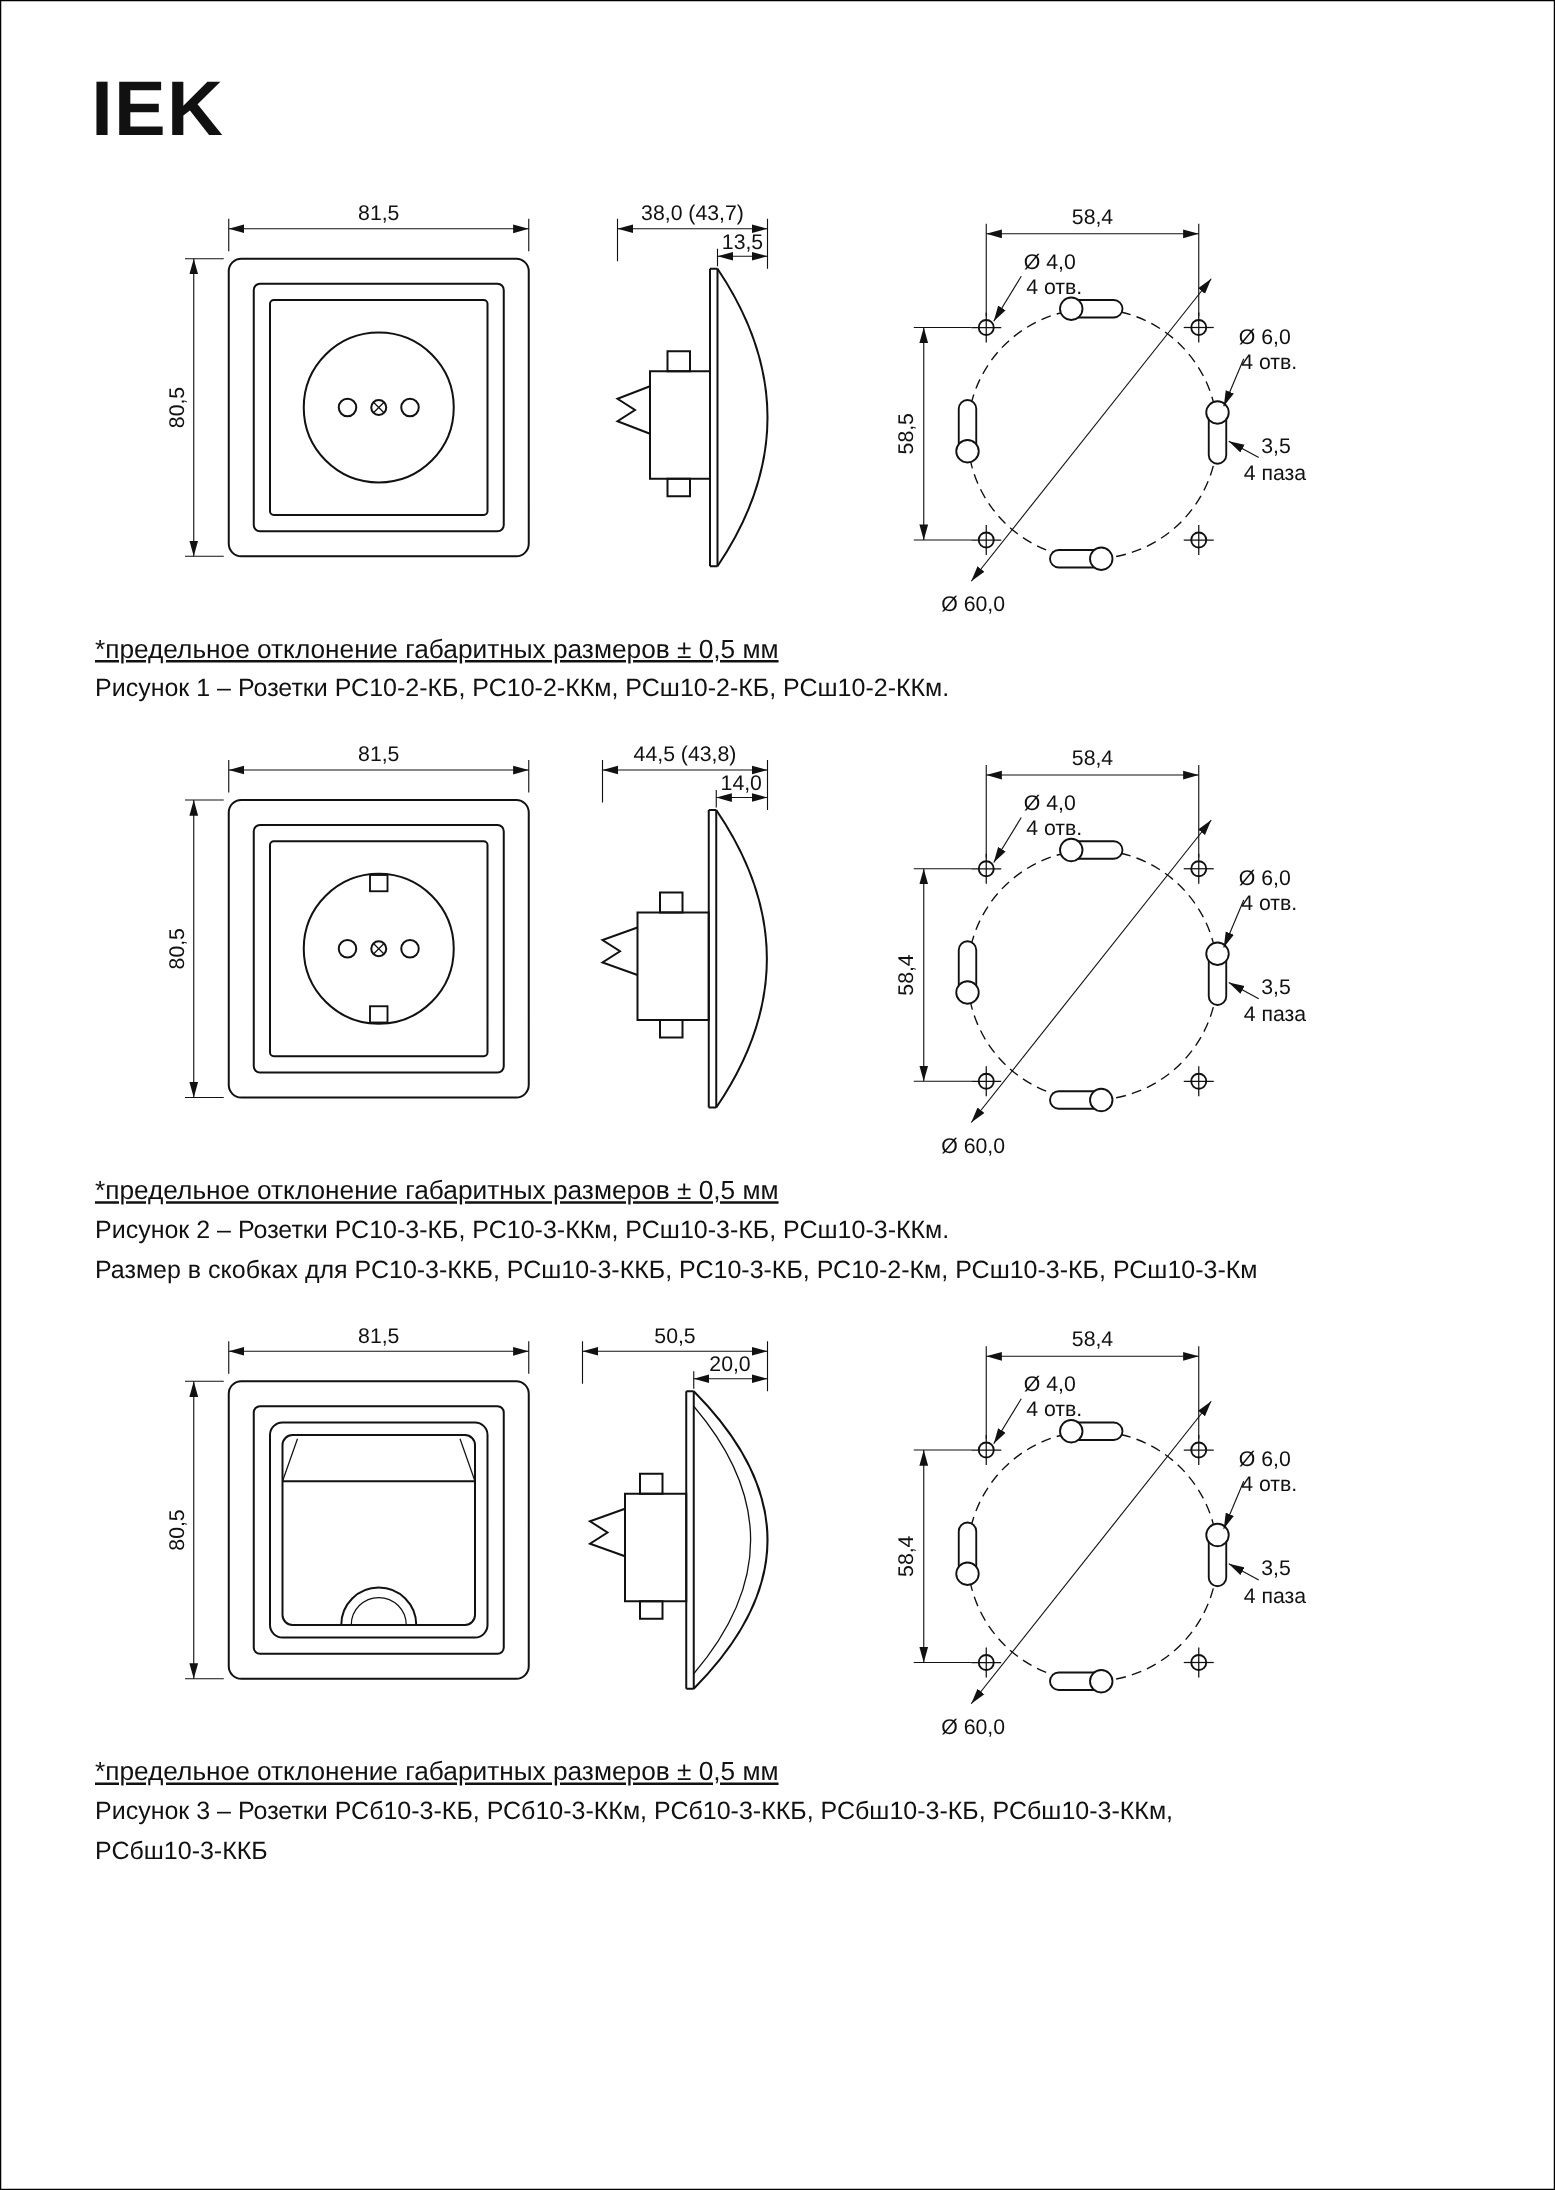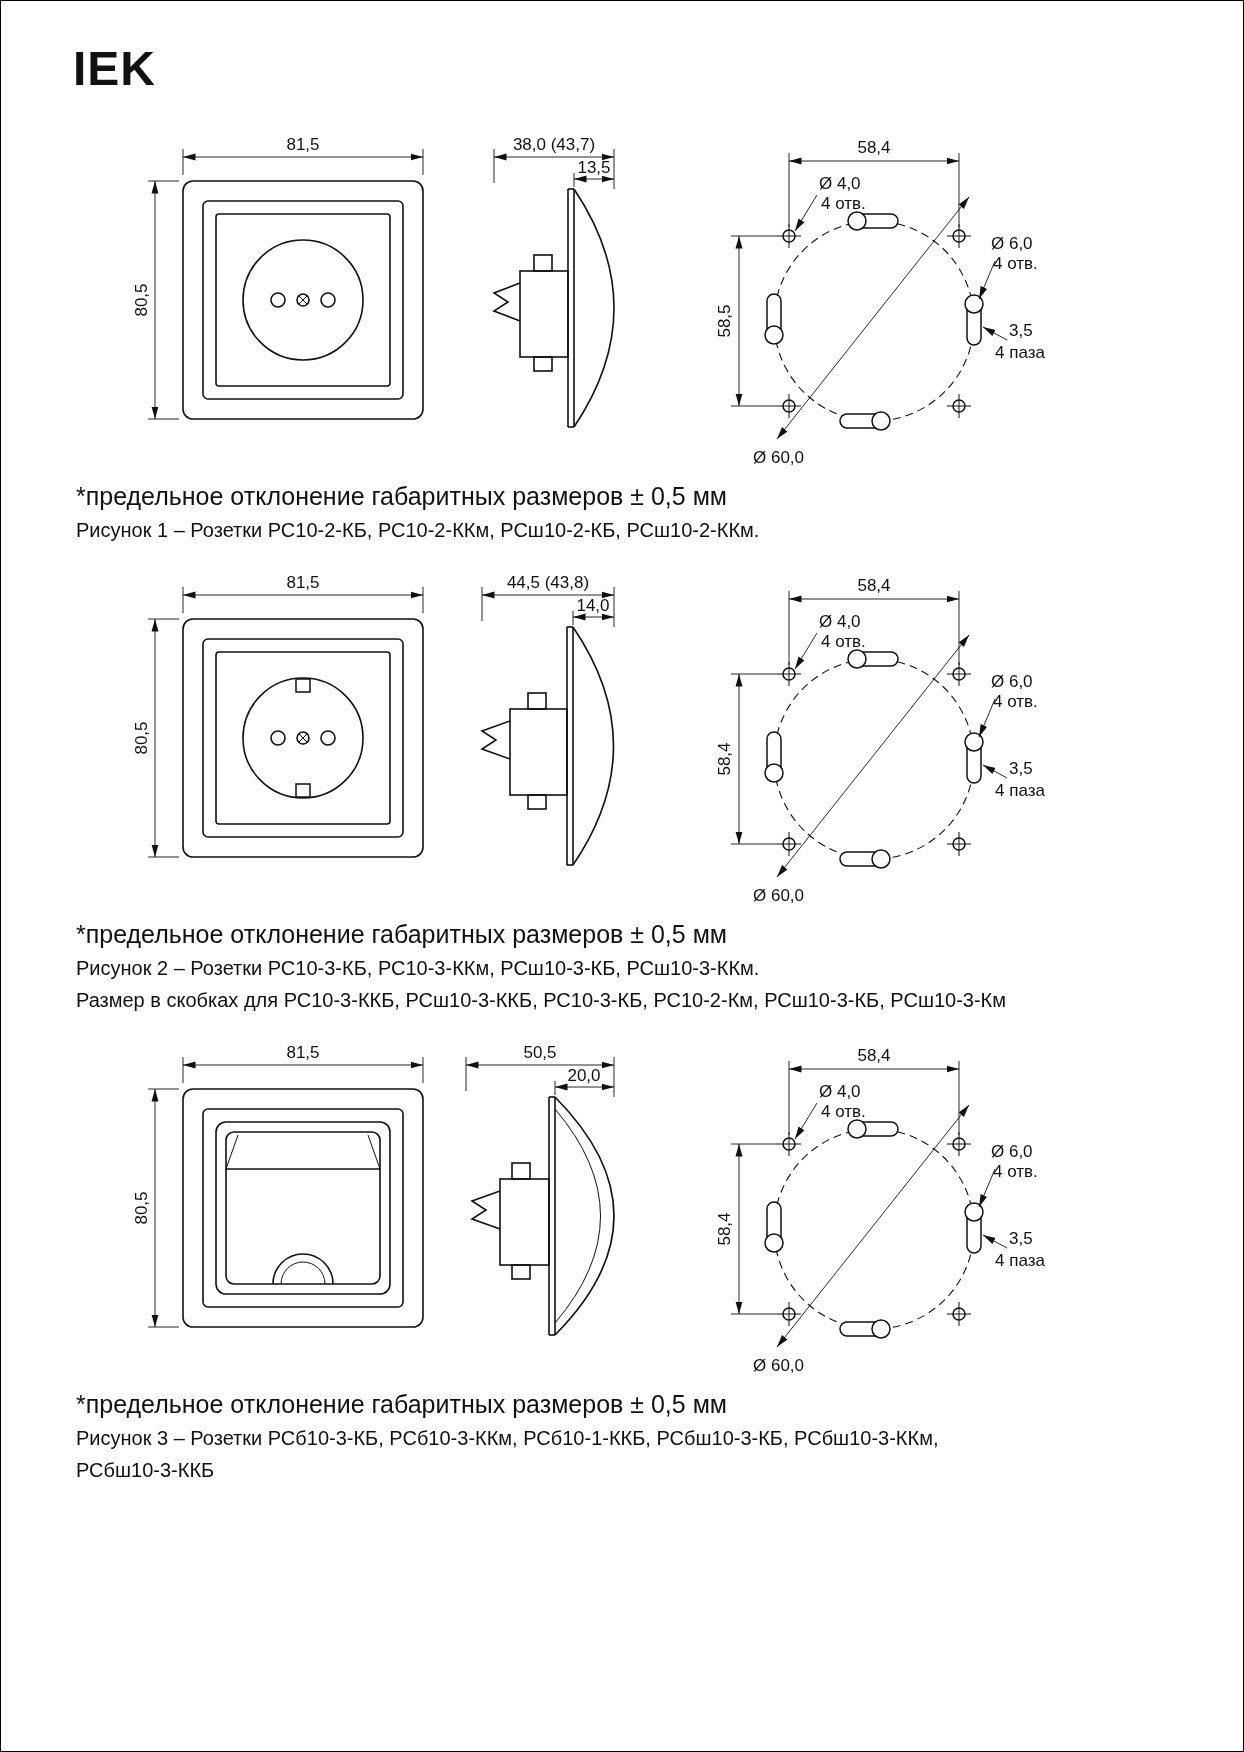--- a/index.html
+++ b/index.html
@@ -2,32 +2,32 @@
 <html><head>
 <meta charset="utf-8">
 <style>
   html,body{margin:0;padding:0;background:#e8e8e8;}
   .page{
     width:1244px;height:1752px;margin:0 auto;background:#fff;
     box-sizing:border-box;border:1px solid #000;position:relative;
     font-family:"Liberation Sans",sans-serif;color:#111;overflow:hidden;
   }
   .logo{
-    margin:44px 0 0 72px;
-    font-size:48px;font-weight:800;letter-spacing:1px;line-height:1;
+    margin:56px 0 0 72px;
+    font-size:62px;font-weight:800;letter-spacing:1px;line-height:1;
     font-family:"Liberation Sans",sans-serif;
   }
   .figure{margin-top:26px;}
   .figure.first{margin-top:38px;}
   .row{white-space:nowrap;padding-left:32px;}
   .row svg{vertical-align:top;}
   svg.front{margin-left:95px;}
   svg.side{margin-left:22px;}
   svg.mount{margin-left:30px;}
-  .note{margin:6px 12px 2px 75px;font-size:25px;}
+  .note{margin:6px 12px 2px 75px;font-size:21px;text-decoration:underline;}
   .cap{margin:6px 0 0 75px;font-size:20px;line-height:1.3;}
   
   .s{fill:none;stroke:#111;stroke-width:1.6;}
   .sf{fill:#fff;stroke:#111;stroke-width:1.5;}
   .thin{stroke:#111;stroke-width:1;fill:none;}
   .ext{stroke:#111;stroke-width:0.9;}
   .dim{stroke:#111;stroke-width:0.9;}
   .dash{fill:none;stroke:#111;stroke-width:1.1;stroke-dasharray:8 5;}
   text{font-size:17px;fill:#111;font-family:"Liberation Sans",sans-serif;}
 </style>
@@ -409,17 +409,17 @@
           <text x="324" y="138">4 отв.</text>
         </g>
         <g>
           <line class="dim" x1="338" y1="209" x2="314" y2="196" marker-end="url(#arr)"></line>
           <text x="340" y="205">3,5</text>
           <text x="326" y="227">4 паза</text>
         </g>
       </svg>
     </div>
     <p class="note">*предельное отклонение габаритных размеров ± 0,5 мм</p>
-    <p class="cap">Рисунок 3 – Розетки РСб10-3-КБ, РСб10-3-ККм, РСб10-1-ККБ, РСбш10-3-КБ, РСбш10-3-ККм,</p>
+    <p class="cap">Рисунок 3 – Розетки РСб10-3-КБ, РСб10-3-ККм, РСб10-3-ККБ, РСбш10-3-КБ, РСбш10-3-ККм,</p>
     <p class="cap">РСбш10-3-ККБ</p>
   </section>
 
 </div>
 
 </body></html>

